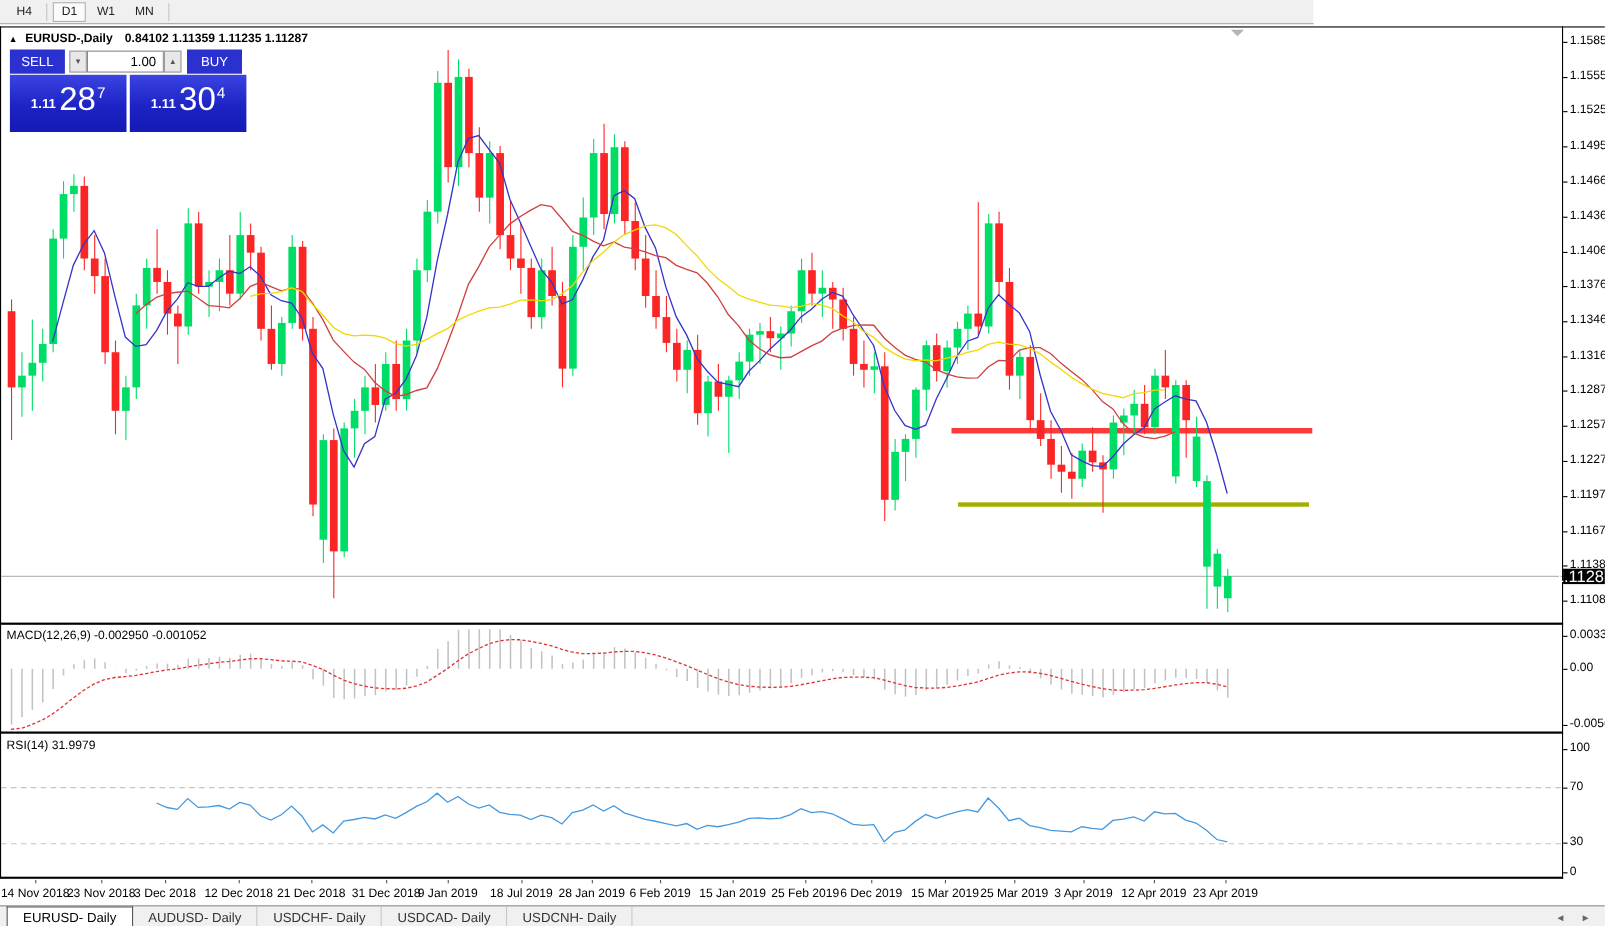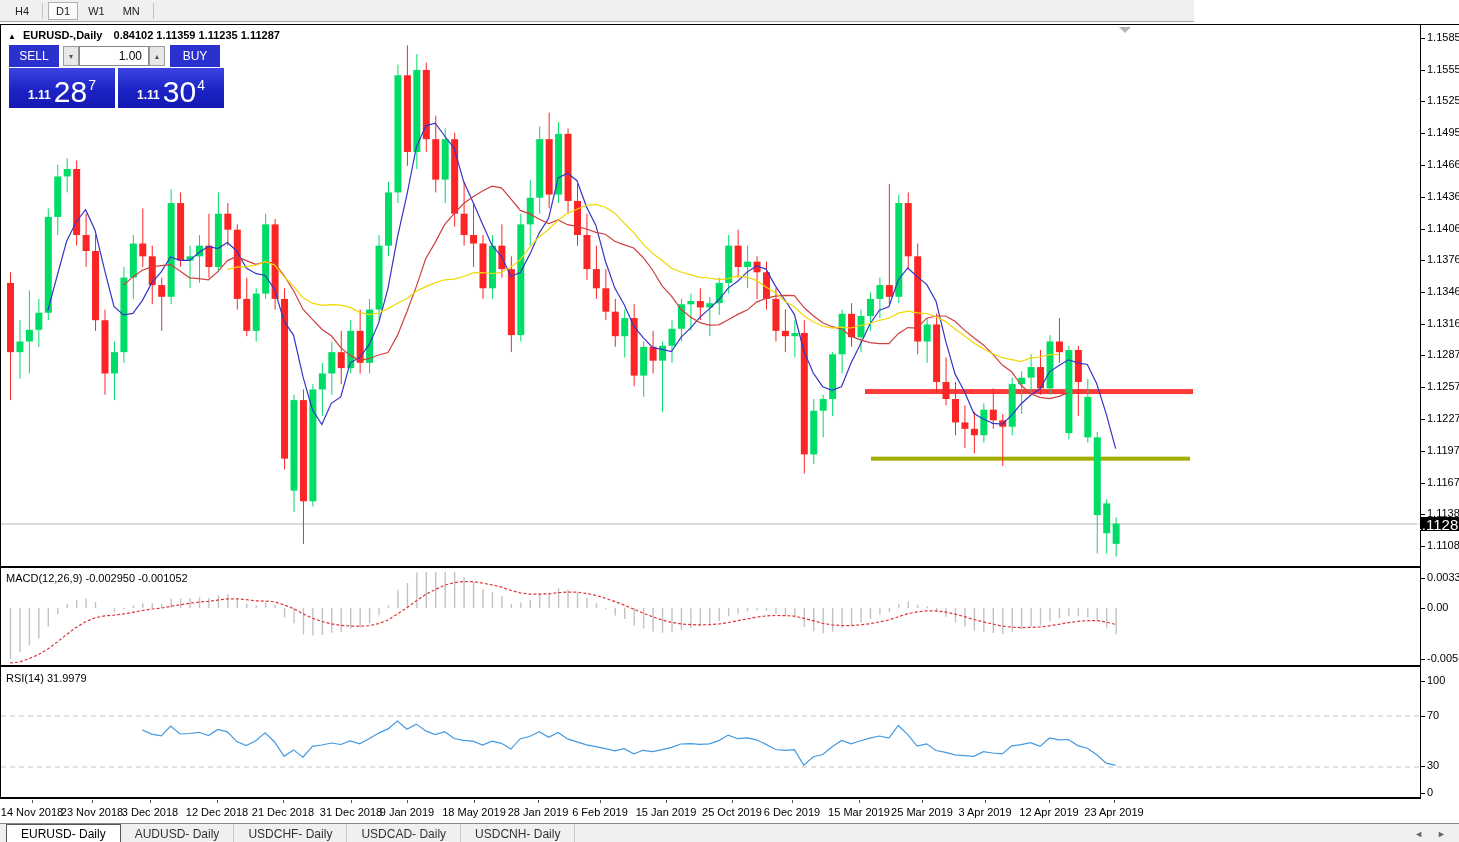--- a/index.html
+++ b/index.html
@@ -19,22 +19,22 @@
   #chart-title .mark{font-size:8px;margin-right:4px;}
   
   #trade-panel{left:8px;top:44px;width:218px;z-index:10;background:#fff;padding:1px;}
   #tp-row1{display:flex;height:22px;}
   .tp-head{width:50px;background:#2a31cf;color:#fff;font-size:12px;display:flex;align-items:center;justify-content:center;}
   .sp-btn{width:14px;background:#e8e8e8;border:1px solid #9a9a9a;font-size:7px;color:#555;
     display:flex;align-items:center;justify-content:center;margin:1px 0;}
   #lot-input{width:62px;border:1px solid #888;font-size:12px;text-align:right;padding:0 6px 0 0;margin:1px 0;
     font-family:"Liberation Sans",sans-serif;}
   #tp-row2{display:flex;margin-top:1px;}
-  .price-box{width:106px;height:40px;background:linear-gradient(180deg,#3b43e2 0%,#1d23c4 55%,#141ab2 100%);
-    color:#fff;display:flex;align-items:flex-end;justify-content:center;padding-bottom:3px;box-sizing:border-box;}
+  .price-box{width:106px;height:52px;background:linear-gradient(180deg,#3b43e2 0%,#1d23c4 55%,#141ab2 100%);
+    color:#fff;display:flex;align-items:flex-end;justify-content:center;padding-bottom:16px;box-sizing:border-box;}
   .price-box .base{font-size:12px;font-weight:700;margin-right:3px;margin-bottom:3px;}
   .price-box .big{font-size:30px;line-height:26px;}
   .price-box .sup{font-size:14px;margin-left:1px;margin-bottom:12px;}
   .price-box.left{margin-right:3px;}
   
   .ind-label{font-size:11px;color:#000;z-index:9;}
   
   .axis-label{position:absolute;font-size:11px;color:#000;left:6px;white-space:nowrap;}
   .axis-tick{position:absolute;width:4px;height:1px;background:#000;left:0;}
   #price-axis{left:1421px;top:0;width:38px;height:842px;z-index:8;}
@@ -169,29 +169,29 @@
     <div class="date-label" style="left: 150px;">3 Dec 2018</div>
     <div class="date-tick" style="left: 217px;"></div>
     <div class="date-label" style="left: 217px;">12 Dec 2018</div>
     <div class="date-tick" style="left: 283px;"></div>
     <div class="date-label" style="left: 283px;">21 Dec 2018</div>
     <div class="date-tick" style="left: 351px;"></div>
     <div class="date-label" style="left: 351px;">31 Dec 2018</div>
     <div class="date-tick" style="left: 407px;"></div>
     <div class="date-label" style="left: 407px;">9 Jan 2019</div>
     <div class="date-tick" style="left: 474px;"></div>
-    <div class="date-label" style="left: 474px;">18 May 2019</div>
+    <div class="date-label" style="left: 474px;">18 Jul 2019</div>
     <div class="date-tick" style="left: 538px;"></div>
     <div class="date-label" style="left: 538px;">28 Jan 2019</div>
     <div class="date-tick" style="left: 600px;"></div>
     <div class="date-label" style="left: 600px;">6 Feb 2019</div>
     <div class="date-tick" style="left: 666px;"></div>
     <div class="date-label" style="left: 666px;">15 Jan 2019</div>
     <div class="date-tick" style="left: 732px;"></div>
-    <div class="date-label" style="left: 732px;">25 Oct 2019</div>
+    <div class="date-label" style="left: 732px;">25 Feb 2019</div>
     <div class="date-tick" style="left: 792px;"></div>
     <div class="date-label" style="left: 792px;">6 Dec 2019</div>
     <div class="date-tick" style="left: 859px;"></div>
     <div class="date-label" style="left: 859px;">15 Mar 2019</div>
     <div class="date-tick" style="left: 922px;"></div>
     <div class="date-label" style="left: 922px;">25 Mar 2019</div>
     <div class="date-tick" style="left: 985px;"></div>
     <div class="date-label" style="left: 985px; text-align: right;">3 Apr 2019</div>
     <div class="date-tick" style="left: 1049px;"></div>
     <div class="date-label" style="left: 1049px;">12 Apr 2019</div>

